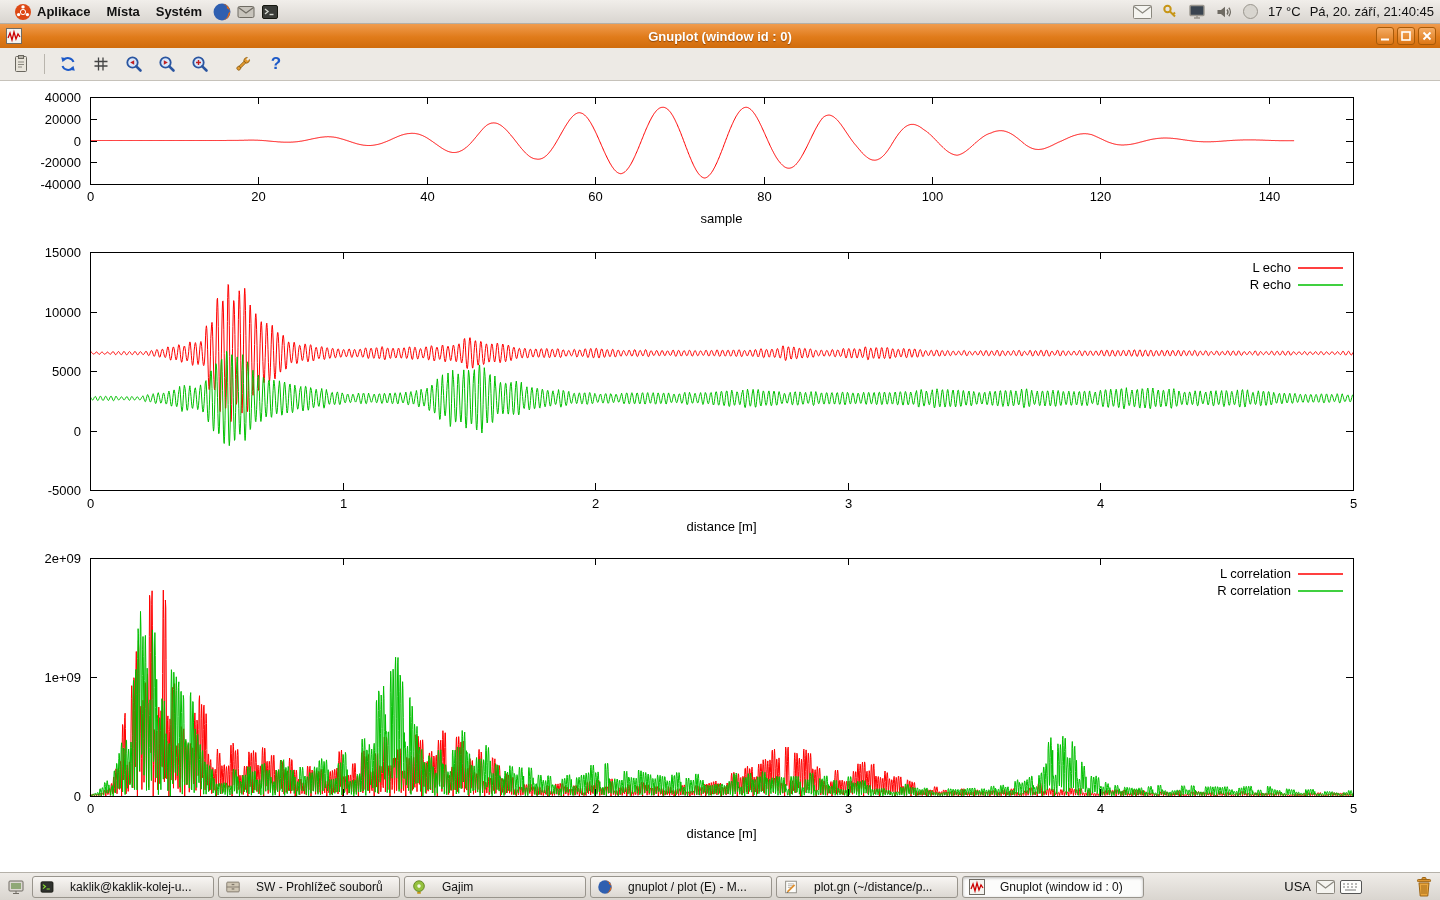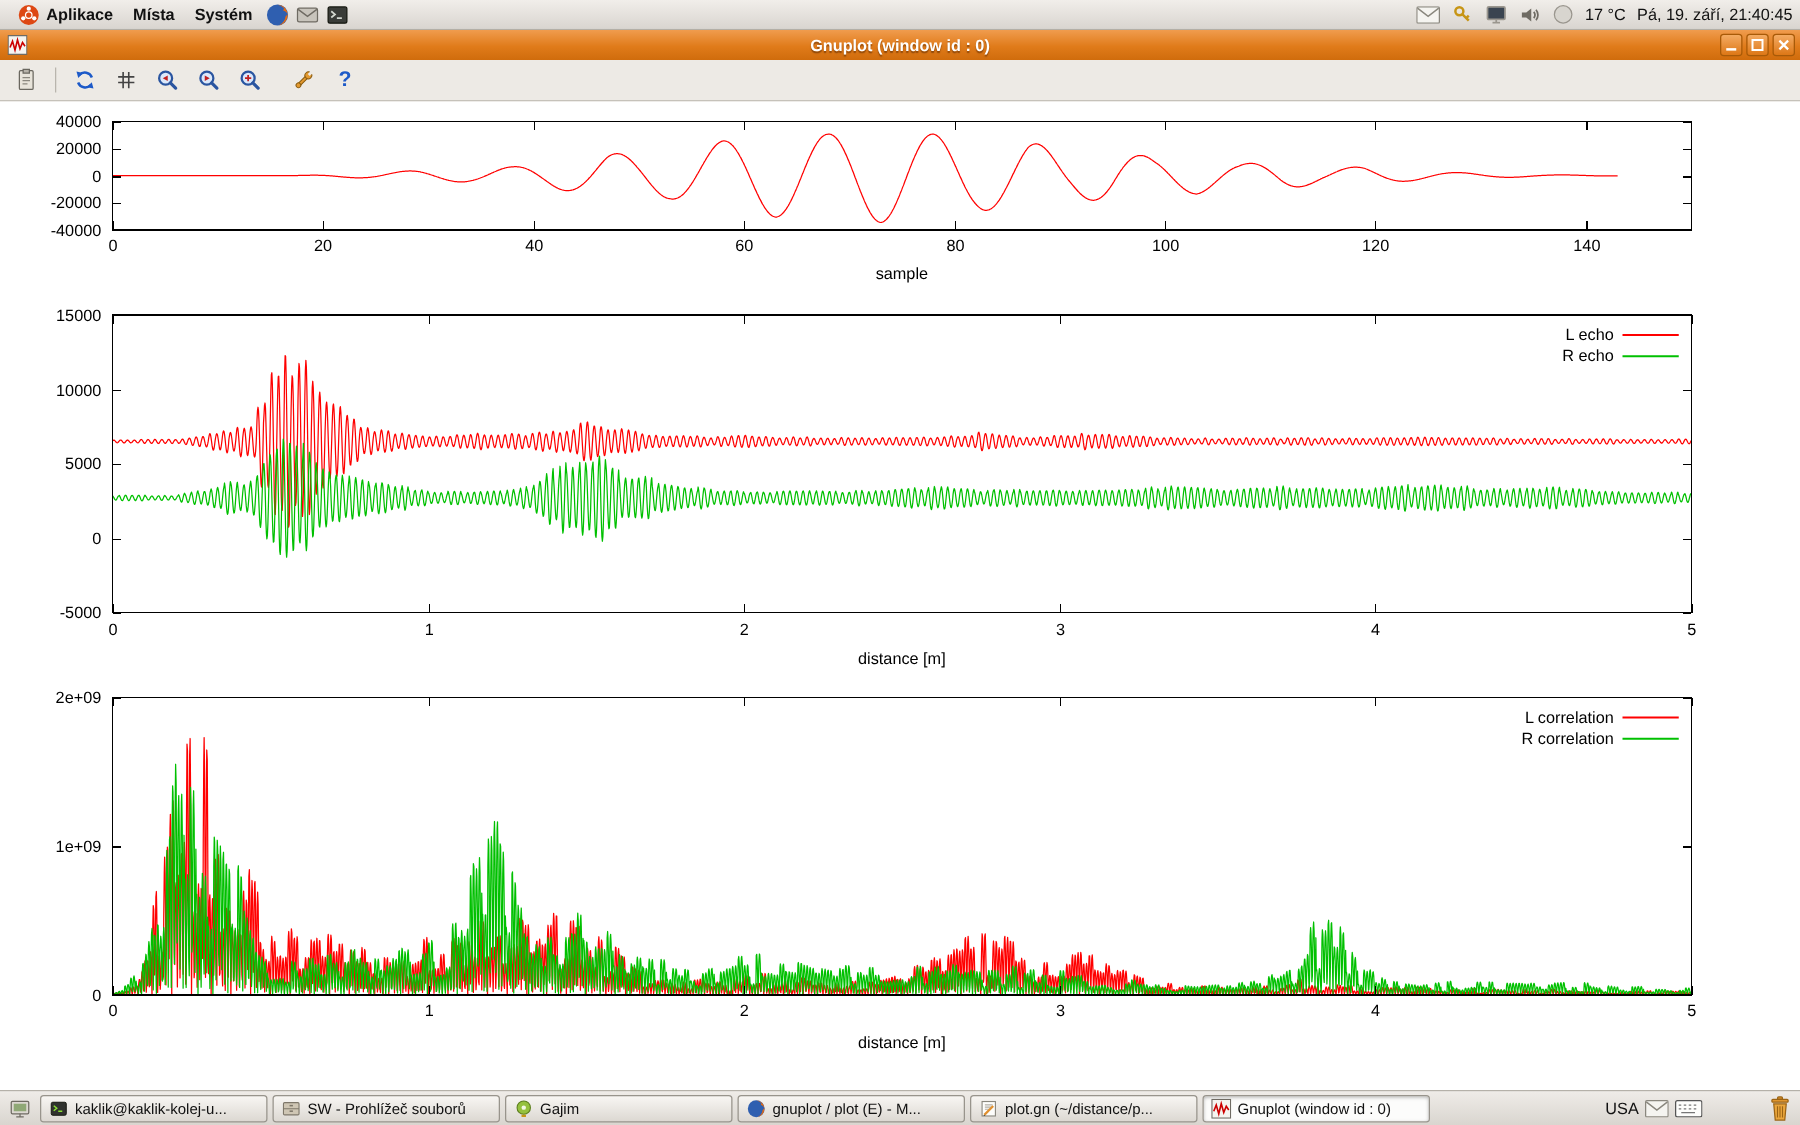--- a/index.html
+++ b/index.html
@@ -36,21 +36,21 @@
   svg.chart{position:absolute;left:0;display:block;}
   #chart1{top:0;}
   #chart2{top:156px;}
   #chart3{top:464px;}
 
   
   .taskbar{position:absolute;top:872px;left:0;width:1440px;height:28px;
     background:linear-gradient(#efece8,#d9d5cf);border-top:1px solid #b5b1a9;
     display:flex;align-items:center;gap:4px;padding:0 4px;box-sizing:border-box;z-index:30;}
   .show-desktop{width:24px;height:22px;display:flex;align-items:center;justify-content:center;border:none;background:transparent;padding:0;}
-  .task{height:22px;flex:0 0 182px;display:flex;align-items:center;gap:5px;padding:0 6px;box-sizing:border-box;
+  .task{height:22px;flex:0 0 182px;display:flex;align-items:center;gap:15px;padding:0 6px;box-sizing:border-box;
     border:1px solid #98948c;border-radius:3px;background:linear-gradient(#f8f6f3,#dcd8d2);
     font-size:12px;color:#111;overflow:hidden;white-space:nowrap;}
   .task .tlabel{overflow:hidden;text-overflow:ellipsis;}
   .task.active{background:#fcfcfb;box-shadow:inset 0 1px 3px rgba(0,0,0,.28);}
   .tray{margin-left:auto;display:flex;align-items:center;gap:5px;padding-right:2px;font-size:13px;color:#111;}
   .tray .spacer{width:42px;}
 </style>
 </head>
 <body>
 
@@ -121,21 +121,21 @@
             <polygon points="2.5,7 6,7 10,3.8 10,14.2 6,11 2.5,11" fill="#6f6b63"></polygon>
             <path d="M12 6.5 a4 4 0 0 1 0 5 M13.8 4.8 a6.5 6.5 0 0 1 0 8.4" fill="none" stroke="#6f6b63" stroke-width="1.4"></path>
           </svg>
       </span>
       <span class="tray-ic">
         <svg width="17" height="17" viewBox="0 0 17 17">
             <circle cx="8.5" cy="8.5" r="7" fill="#d8d5cf" stroke="#9a968e"></circle>
           </svg>
       </span>
       <span>17 °C</span>
-      <span>Pá, 19. září, 21:40:45</span>
+      <span>Pá, 20. září, 21:40:45</span>
     </div>
   </div>
 
   <div class="titlebar">
     <span class="app-ic">
       <svg width="16" height="16" viewBox="0 0 16 16">
           <rect x="0.5" y="0.5" width="15" height="15" fill="#f5f4f0" stroke="#6f6b63"></rect>
           <polyline points="2,10 4,5 6,12 8,4 10,11 12,6 14,9" fill="none" stroke="#cc0000" stroke-width="1.3"></polyline>
         </svg>
     </span>

